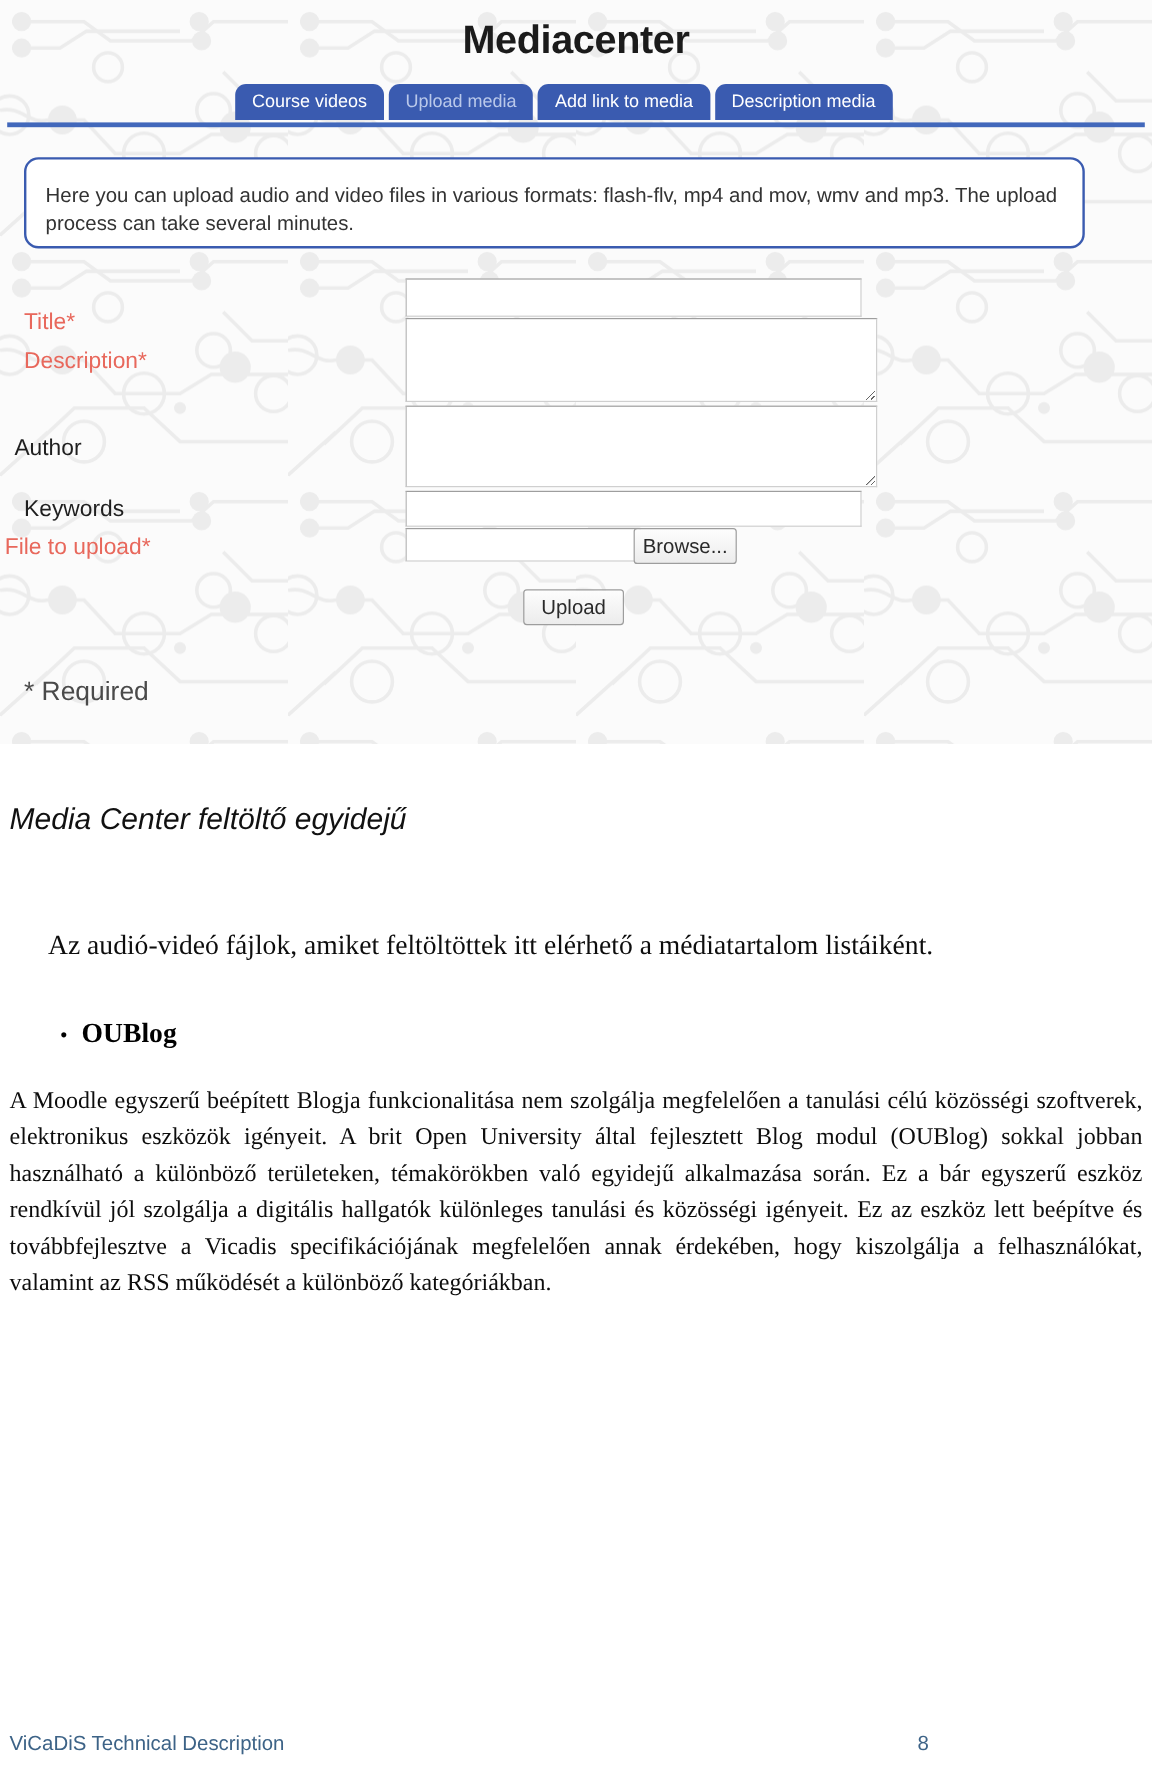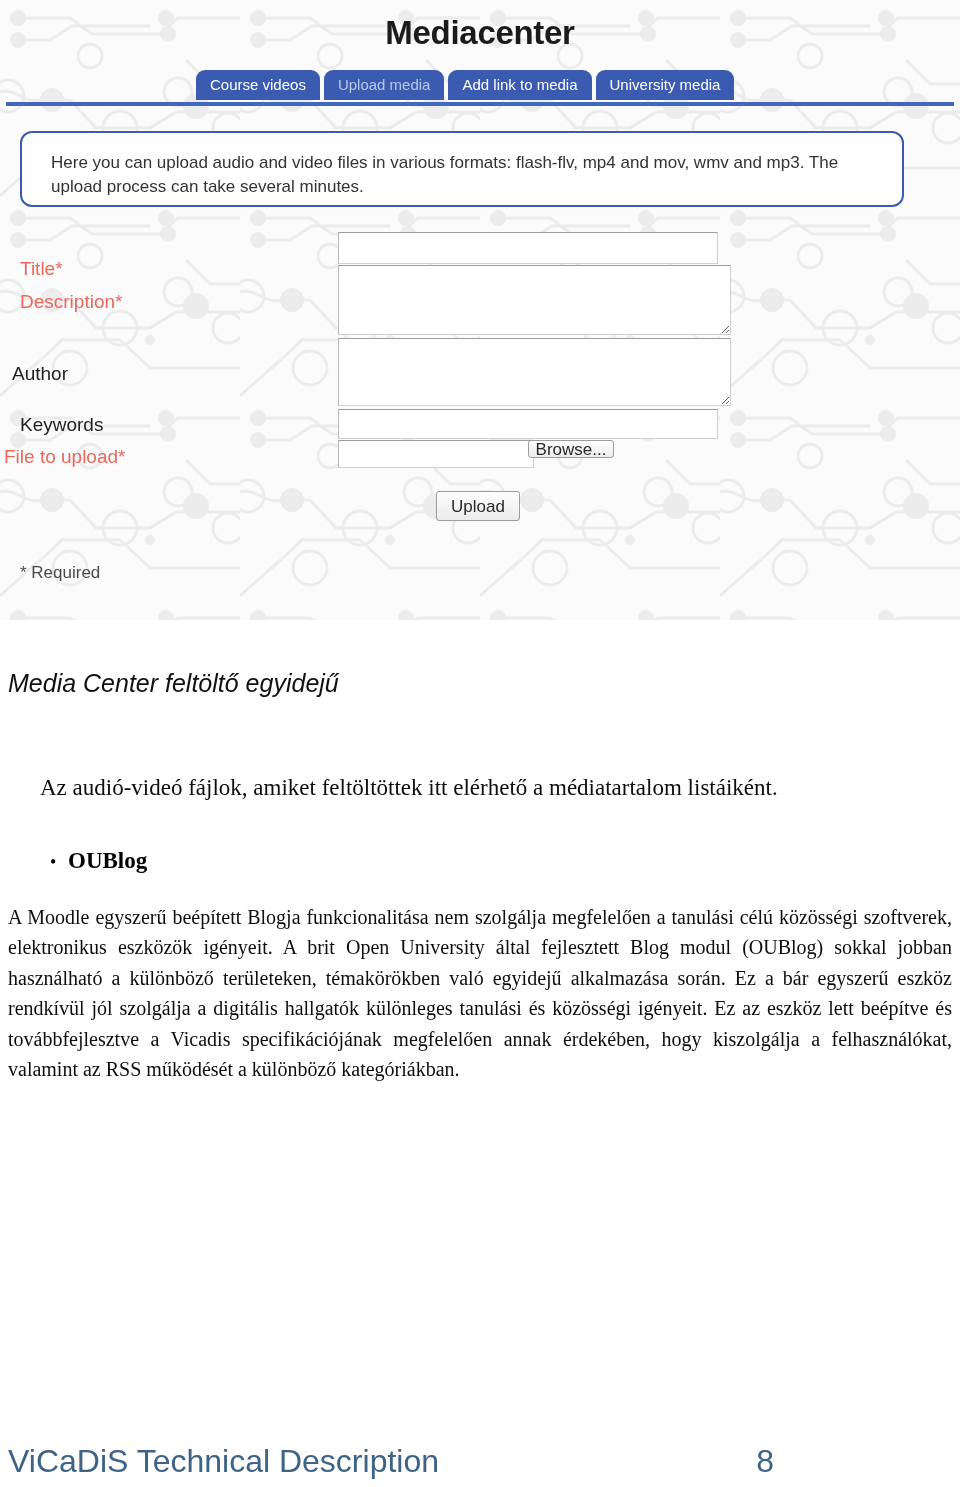--- a/index.html
+++ b/index.html
@@ -79,21 +79,21 @@
   .infobox {
     position: absolute;
     top: 131px;
     left: 20px;
     width: 884px;
     height: 76px;
     box-sizing: border-box;
     border: 2px solid #3a5bb0;
     border-radius: 12px;
     background: #ffffff;
-    padding: 18px 16px 0 29px;
+    padding: 18px 16px 0 16px;
     font-family: "Liberation Sans", sans-serif;
     font-size: 17px;
     color: #333333;
     line-height: 1.42;
   }
 
   .form-area { position: absolute; top: 0; left: 0; width: 960px; height: 620px; }
 
   .f-label {
     position: absolute;
@@ -127,21 +127,21 @@
     display: flex;
     align-items: center;
     justify-content: center;
   }
 
   .req-note {
     position: absolute;
     left: 20px;
     top: 563px;
     font-family: "Liberation Sans", sans-serif;
-    font-size: 17px;
+    font-size: 22px;
     color: #4a4a4a;
   }
 
   
   .doc { position: absolute; left: 0; top: 620px; width: 960px; }
 
   .caption {
     position: absolute;
     left: 8px;
     top: 49px;
@@ -199,21 +199,21 @@
   }
 
   
   .footer {
     position: absolute;
     left: 0;
     top: 1443px;
     width: 784px;
     height: 40px;
     font-family: "Liberation Sans", sans-serif;
-    font-size: 32px;
+    font-size: 17px;
     color: #3d6387;
   }
   .footer-left { position: absolute; left: 8px; top: 0; }
   .footer-right { position: absolute; right: 10px; top: 0; }
 </style>
 </head>
 <body>
 
 <div class="shot">
 
@@ -250,21 +250,21 @@
     <rect x="0" y="0" width="960" height="620" fill="#fbfbfb"></rect>
     <rect x="0" y="0" width="960" height="620" fill="url(#circuit)"></rect>
   </svg>
 
   <div class="shot-title">Mediacenter</div>
 
   <div class="tabstrip">
     <div class="tab">Course videos</div>
     <div class="tab active">Upload media</div>
     <div class="tab">Add link to media</div>
-    <div class="tab">University media</div>
+    <div class="tab">Description media</div>
   </div>
 
   <div class="tab-rule"></div>
 
   <div class="infobox">Here you can upload audio and video files in various formats: flash-flv, mp4 and mov, wmv and mp3. The upload process can take several minutes.</div>
 
   <div class="form-area">
 
     <div class="f-label req" style="left:20px; top:238px;margin-top:20px;">Title*</div>
     <input class="f-input" type="text" style="left: 338px; top: 232px; width: 380px; height: 32px;" value="">
@@ -273,21 +273,21 @@
     <textarea class="f-input" style="left: 338px; top: 265px; width: 393px; height: 70px;"></textarea>
 
     <div class="f-label req-none" style="left:12px; top:363px;">Author</div>
     <textarea class="f-input" style="left: 338px; top: 338px; width: 393px; height: 68px;"></textarea>
 
     <div class="f-label" style="left:20px; top:414px;">Keywords</div>
     <input class="f-input" type="text" style="left: 338px; top: 409px; width: 380px; height: 30px;" value="">
 
     <div class="f-label req" style="left:4px; top:446px;">File to upload*</div>
     <input class="f-input" type="text" style="left: 338px; top: 440px; width: 196px; height: 28px;" value="">
-    <div class="btn" style="left:528px; top:440px; width:86px; height:18px;">Browse...</div>
+    <div class="btn" style="left:528px; top:440px; width:86px; height:30px;">Browse...</div>
 
     <div class="btn" style="left:436px; top:491px; width:84px; height:30px;">Upload</div>
 
     <div class="req-note">* Required</div>
   </div>
 </div>
 
 <div class="doc">
   <div class="caption">Media Center feltöltő egyidejű</div>
 

